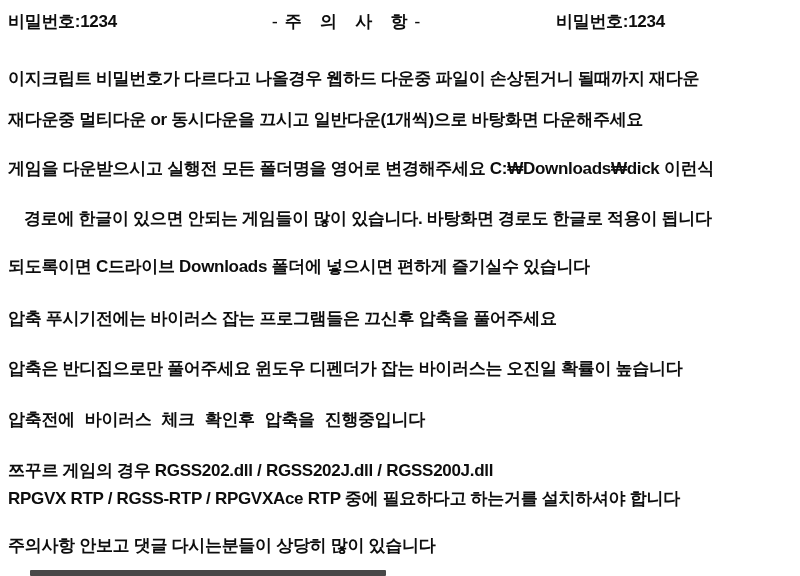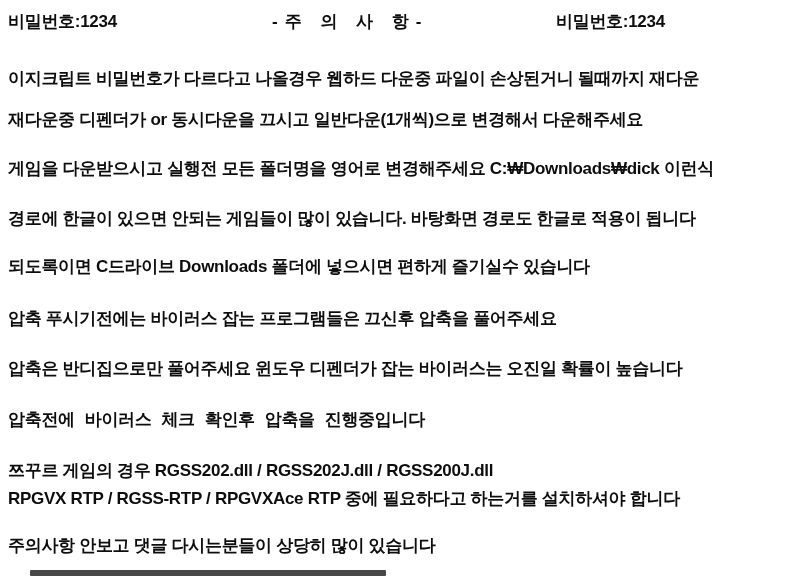--- a/index.html
+++ b/index.html
@@ -23,26 +23,26 @@
   .line {
     position: absolute;
     left: 8px;
     white-space: nowrap;
     font-size: 17px;
     font-weight: 700;
     letter-spacing: -0.3px;
     line-height: 22px;
   }
   .hdr-left   { top: 11px; left: 8px; }
-  .hdr-title  { top: 11px; left: 272px; letter-spacing: 7px; }
+  .hdr-title  { top: 11px; left: 272px; letter-spacing: 7px; font-family: Liberation Serif, serif; }
   .hdr-right  { top: 11px; left: 556px; }
   .l1  { top: 68px; text-align: center; }
   .l2  { top: 109px; }
   .l3  { top: 158px; }
-  .l4  { top: 208px; }
+  .l4  { top: 208px; margin-left: 16px; }
   .l5  { top: 256px; text-align: right; }
   .l6  { top: 308px; }
   .l7  { top: 358px; }
   .l8  { top: 410px; font-family: Liberation Mono, monospace; }
   .l9  { top: 460px; }
   .l10 { top: 488px; }
   .l11 { top: 535px; }
   .cutoff-remnant {
     position: absolute;
     left: 30px;
@@ -59,21 +59,21 @@
 
 <div class="page" style="background: rgb(255, 255, 255); color: rgb(13, 13, 13);">
 
   <div class="line hdr-left">비밀번호:1234</div>
 
   <div class="line hdr-title">-주 의 사 항-</div>
 
   <div class="line hdr-right">비밀번호:1234</div>
 
   <div class="line l1">이지크립트 비밀번호가 다르다고 나올경우 웹하드 다운중 파일이 손상된거니 될때까지 재다운</div>
-  <div class="line l2">재다운중 디펜더가 or 동시다운을 끄시고 일반다운(1개씩)으로 변경해서 다운해주세요</div>
+  <div class="line l2">재다운중 멀티다운 or 동시다운을 끄시고 일반다운(1개씩)으로 바탕화면 다운해주세요</div>
   <div class="line l3">게임을 다운받으시고 실행전 모든 폴더명을 영어로 변경해주세요 C:₩Downloads₩dick 이런식</div>
   <div class="line l4">경로에 한글이 있으면 안되는 게임들이 많이 있습니다. 바탕화면 경로도 한글로 적용이 됩니다</div>
   <div class="line l5">되도록이면 C드라이브 Downloads 폴더에 넣으시면 편하게 즐기실수 있습니다</div>
   <div class="line l7">압축은 반디집으로만 풀어주세요 윈도우 디펜더가 잡는 바이러스는 오진일 확률이 높습니다</div>
   <div class="line l6">압축 푸시기전에는 바이러스 잡는 프로그램들은 끄신후 압축을 풀어주세요</div>
   <div class="line l8">압축전에 바이러스 체크 확인후 압축을 진행중입니다</div>
   <div class="line l9">쯔꾸르 게임의 경우 RGSS202.dll / RGSS202J.dll / RGSS200J.dll</div>
   <div class="line l11">주의사항 안보고 댓글 다시는분들이 상당히 많이 있습니다</div>
   <div class="line l10">RPGVX RTP /  RGSS-RTP  / RPGVXAce RTP 중에 필요하다고 하는거를 설치하셔야 합니다</div>
 

